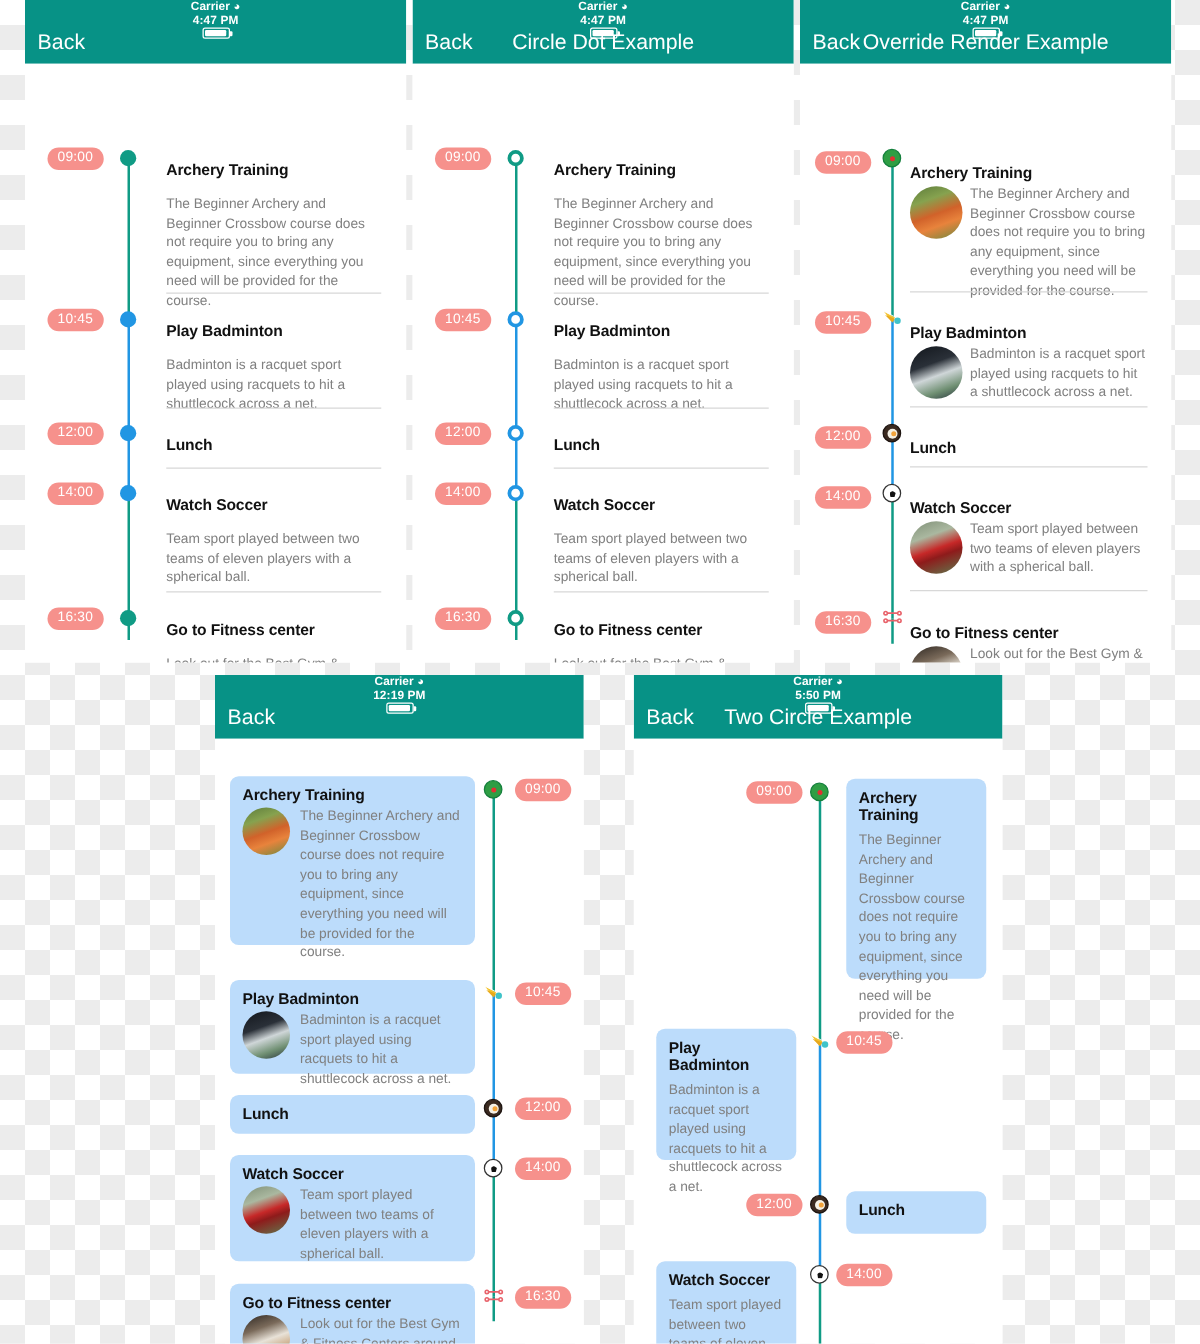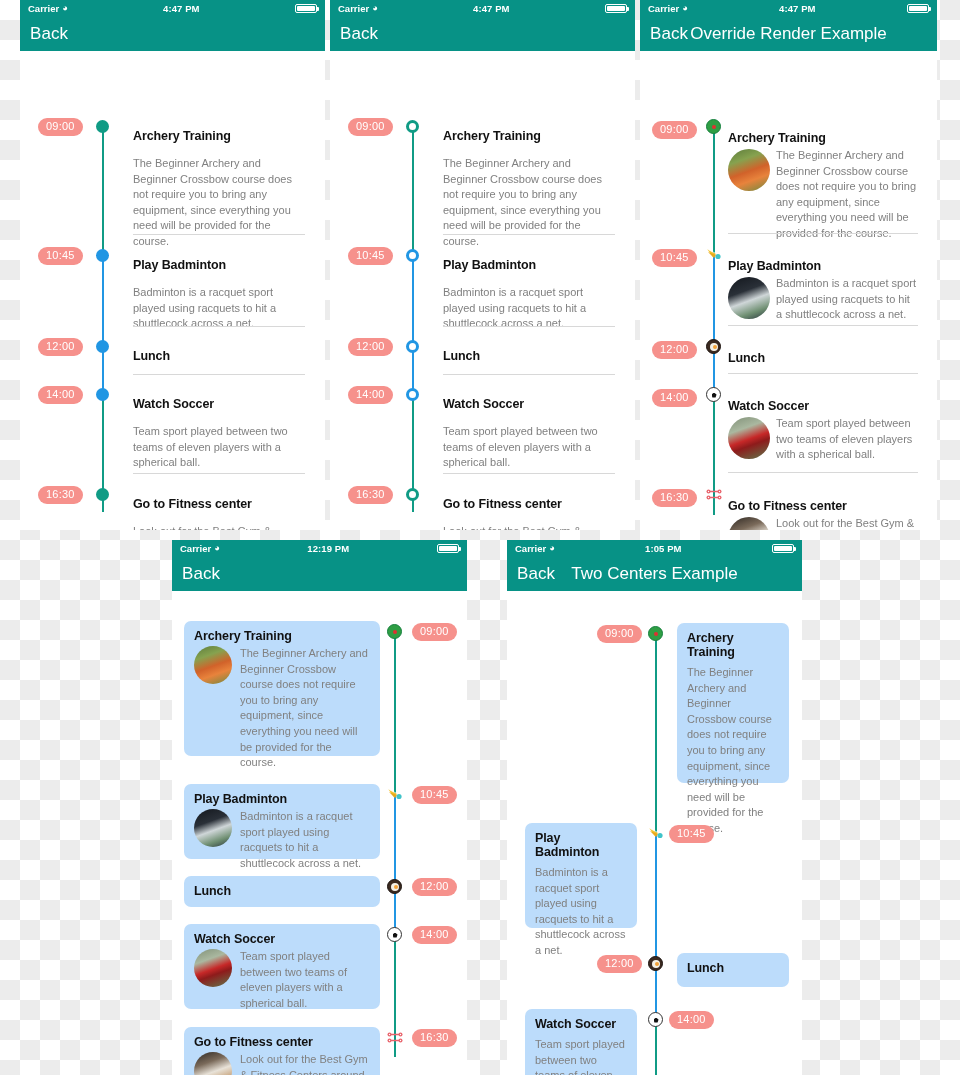--- a/index.html
+++ b/index.html
@@ -15,21 +15,21 @@
     position: relative;
     overflow: hidden;
   }
 
   .phone { position: absolute; background: #ffffff; overflow: hidden; }
 
   
   .navbar { background: #079286; width: 100%; }
   .statusbar {
     height: 17px; display: flex; align-items: center;
-    padding: 0 8px; color: #ffffff; font-size: 9.5px; font-weight: bold;
+    padding: 0 8px; color: #ffffff; font-size: 9.5px; font-weight: bold; flex-direction: column;
   }
   .sb-left { display: flex; align-items: center; gap: 3px; }
   .sb-center { flex: 1; text-align: center; font-size: 9.5px; font-weight: bold; letter-spacing: 0.1px;}
   .sb-right { display: flex; align-items: center; }
   .wifi-glyph { font-size: 9px; line-height: 1; }
   .battery {
     width: 22px; height: 9px; border: 1.2px solid #ffffff; border-radius: 2px;
     position: relative; background: transparent;
   }
   .battery::after {
@@ -146,20 +146,21 @@
       </div>
       <div class="sb-center">4:47 PM</div>
       <div class="sb-right">
         <span class="battery">
             <span class="fill"></span>
           </span>
       </div>
     </div>
     <div class="navrow">
       <span class="nav-back">Back</span>
+      <span class="nav-title">Circle Dot Example</span>
     </div>
   </div>
   <div class="body-area">
       <div class="vline" style="left: 81.5px; top: 75px; height: 129px; background: rgb(16, 155, 133); position: absolute;"></div>
       <div class="dot-ring" style="border-color: rgb(16, 155, 133); width: 13px; height: 13px; left: 76px; top: 69px; position: absolute;"></div>
       <div class="time-badge" style="left: 18px; top: 67px; position: absolute;">09:00</div>
       <div class="row-title" style="left: 113px; top: 78px; width: 172px; position: absolute;">Archery Training</div>
       <div class="row-desc" style="left: 113px; top: 105px; width: 172px; position: absolute;">The Beginner Archery and Beginner Crossbow course does not require you to bring any equipment, since everything you need will be provided for the course.</div>
       <div class="divider" style="left: 113px; top: 183px; width: 172px; position: absolute;"></div>
       <div class="vline" style="left: 81.5px; top: 204px; height: 91px; background: rgb(33, 150, 227); position: absolute;"></div>
@@ -354,30 +355,30 @@
     </div>
 </div>
 
 <div class="phone" id="s4" style="left:507px; top:540px; width:295px; height:535px;">
   <div class="navbar">
     <div class="statusbar">
       <div class="sb-left">
         <span>Carrier</span>
         <span class="wifi-glyph">◕</span>
       </div>
-      <div class="sb-center">1:05 PM</div>
+      <div class="sb-center">5:50 PM</div>
       <div class="sb-right">
         <span class="battery">
             <span class="fill"></span>
           </span>
       </div>
     </div>
     <div class="navrow">
       <span class="nav-back">Back</span>
-      <span class="nav-title">Two Centers Example</span>
+      <span class="nav-title">Two Circle Example</span>
     </div>
   </div>
   <div class="body-area">
       <div class="vline" style="left: 148px; top: 42px; height: 200px; background: rgb(16, 155, 133); position: absolute;"></div>
       <span class="ic ic-target" style="left: 141px; top: 35px; position: absolute;"></span>
       <div class="time-badge" style="left: 90px; top: 34px; position: absolute;">09:00</div>
       <div class="card" style="left: 170px; top: 32px; width: 112px; height: 160px; padding: 8px 10px; position: absolute;">
         <div class="row-title">Archery Training</div>
         <div class="row-desc" style="margin-top: 6px;">The Beginner Archery and Beginner Crossbow course does not require you to bring any equipment, since everything you need will be provided for the course.</div>
       </div>

